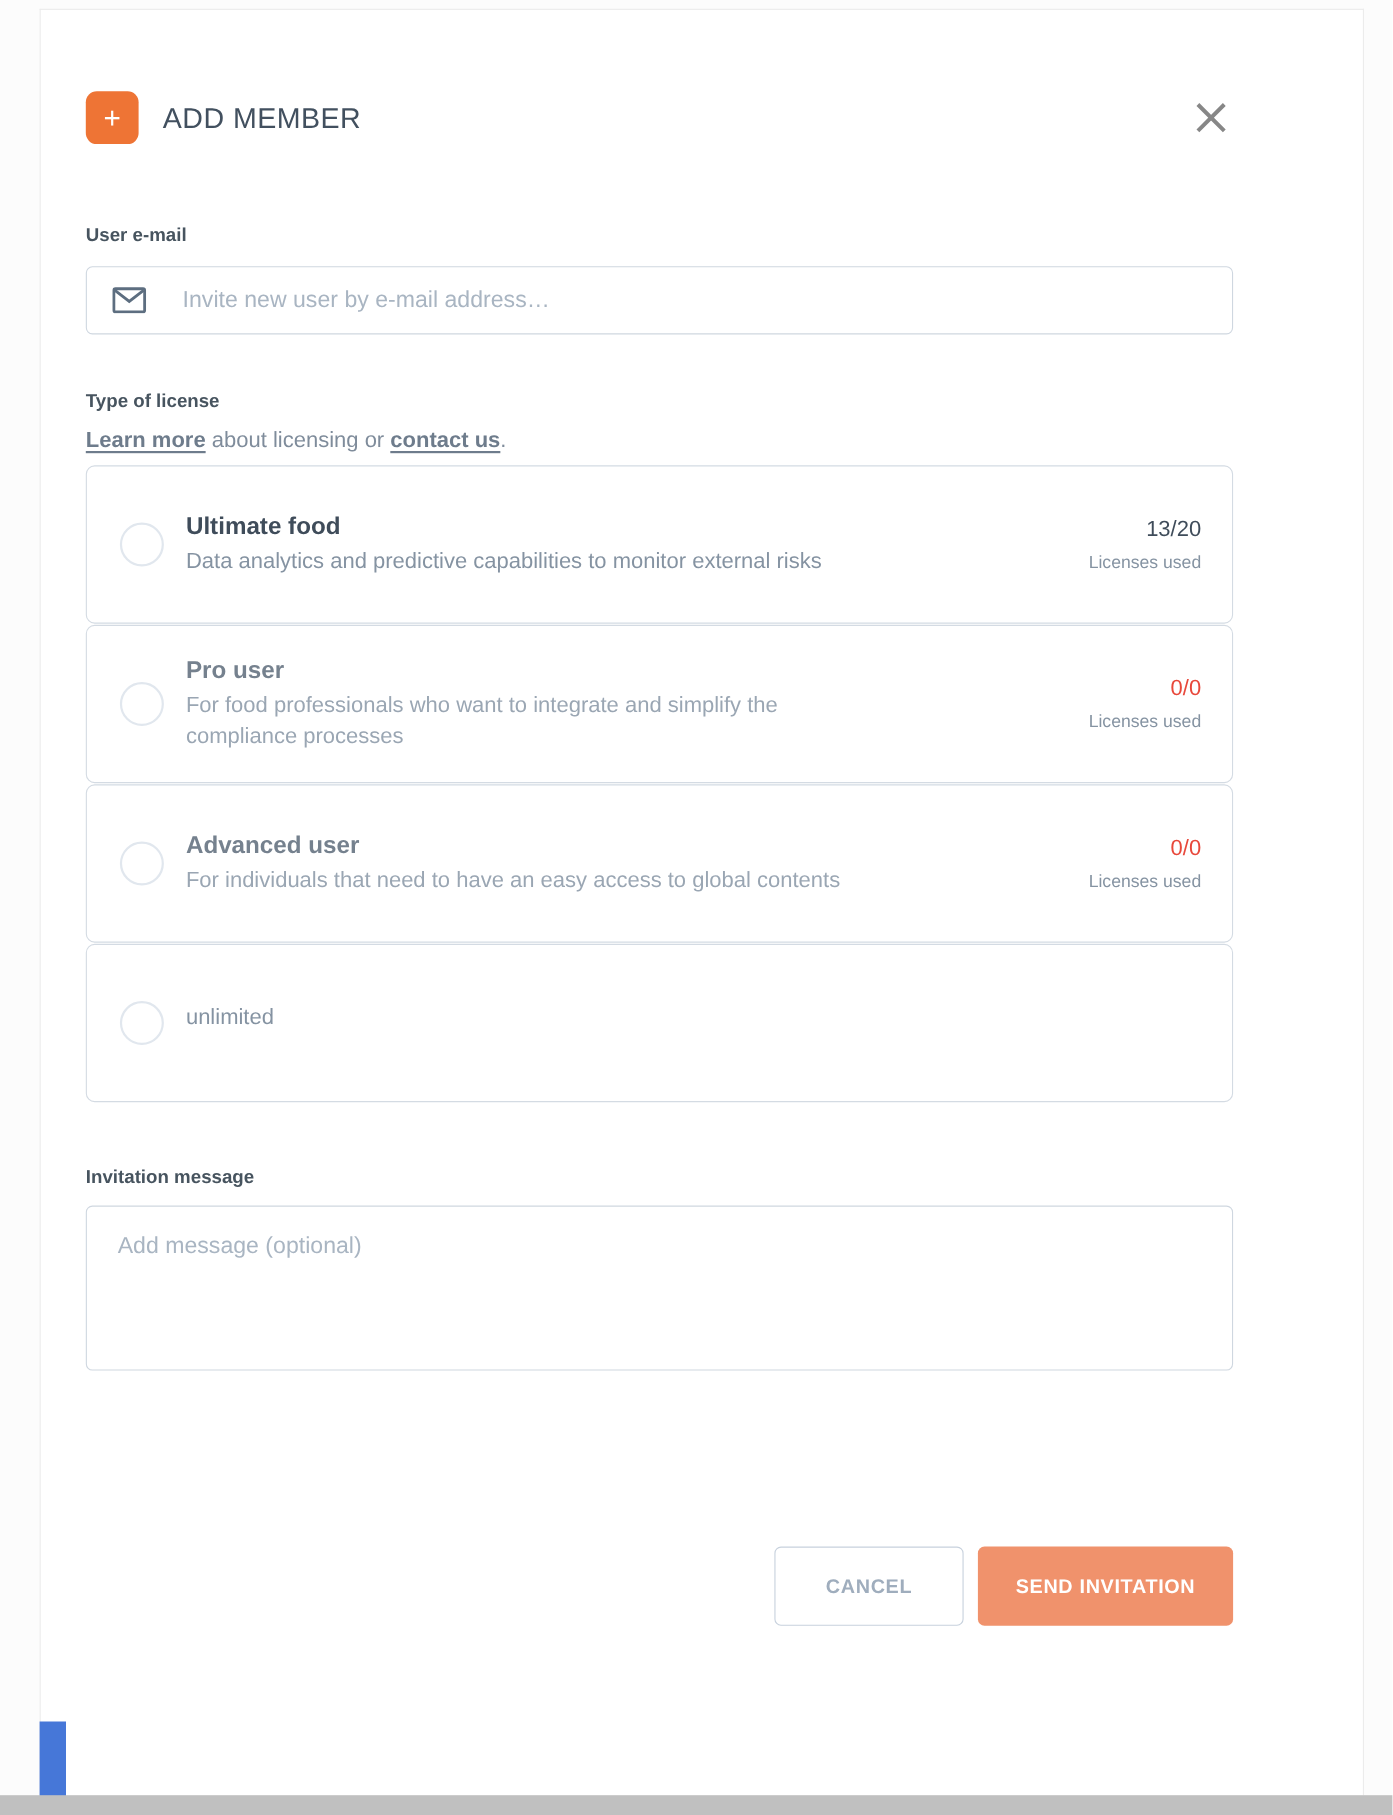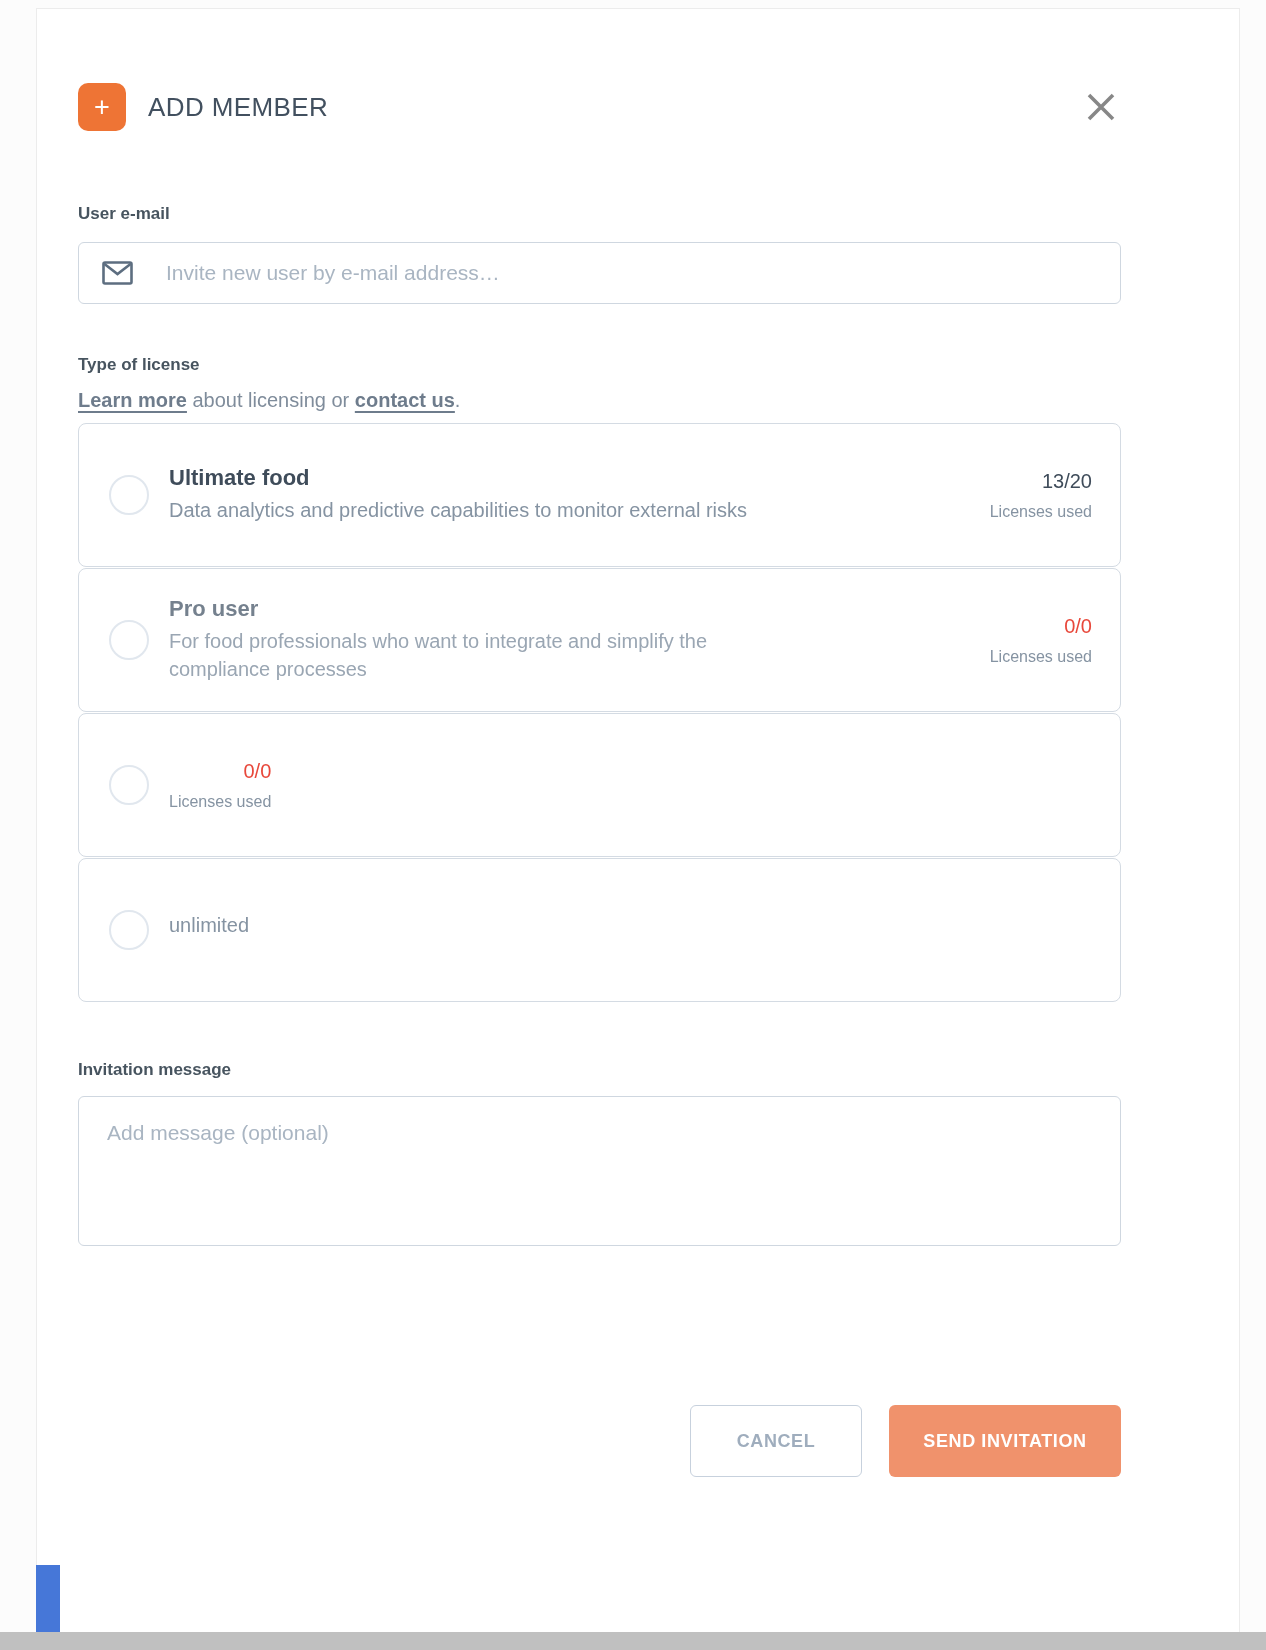--- a/index.html
+++ b/index.html
@@ -76,21 +76,21 @@
   .section-gap { height:57px; }
   .message-label { margin-bottom:16px; }
   textarea {
     width:100%; height:150px; border:1px solid #cfd7e0; border-radius:6px; resize:none;
     padding:24px 28px; font-size:21px; color:#42505f; outline:none;
     font-family:"Liberation Sans", sans-serif;
   }
   textarea::placeholder { color:#a9b5c2; opacity:1; }
 
   
-  .actions { display:flex; justify-content:flex-end; gap:27px; margin-top:155px; }
+  .actions { display:flex; justify-content:flex-end; gap:13px; margin-top:155px; }
   .btn { height:72px; border-radius:6px; font-size:18px; font-weight:700; letter-spacing:0.6px;
          font-family:"Liberation Sans", sans-serif; cursor:pointer; }
   .btn-cancel { width:172px; background:#ffffff; border:1.5px solid #c7d1dd; color:#9fadbd; }
   .btn-send { width:232px; background:#f0926c; border:none; color:#ffffff; }
 
   
   .blue-square { position:absolute; left:36px; top:1565px; width:24px; height:68px; background:#4677d8; }
   .scrollbar-strip { position:absolute; left:0; bottom:0; width:1266px; height:18px; background:#c0c0c0; }
 </style>
 </head>
@@ -143,20 +143,24 @@
         <div class="card-desc">For food professionals who want to integrate and simplify the compliance processes</div>
       </div>
       <div class="card-usage">
         <div class="usage-num" style="color: rgb(232, 72, 59);">0/0</div>
         <div class="usage-caption">Licenses used</div>
       </div>
     </div>
 
     <div class="license-card muted">
       <span class="radio"></span>
+      <div class="card-text">
+        <div class="card-title">Advanced user</div>
+        <div class="card-desc">For individuals that need to have an easy access to global contents</div>
+      </div>
       <div class="card-usage">
         <div class="usage-num" style="color: rgb(232, 72, 59);">0/0</div>
         <div class="usage-caption">Licenses used</div>
       </div>
     </div>
 
     <div class="license-card">
       <span class="radio"></span>
       <div class="card-usage">
         <div class="usage-num" style="color: rgb(133, 147, 162);">unlimited</div>

